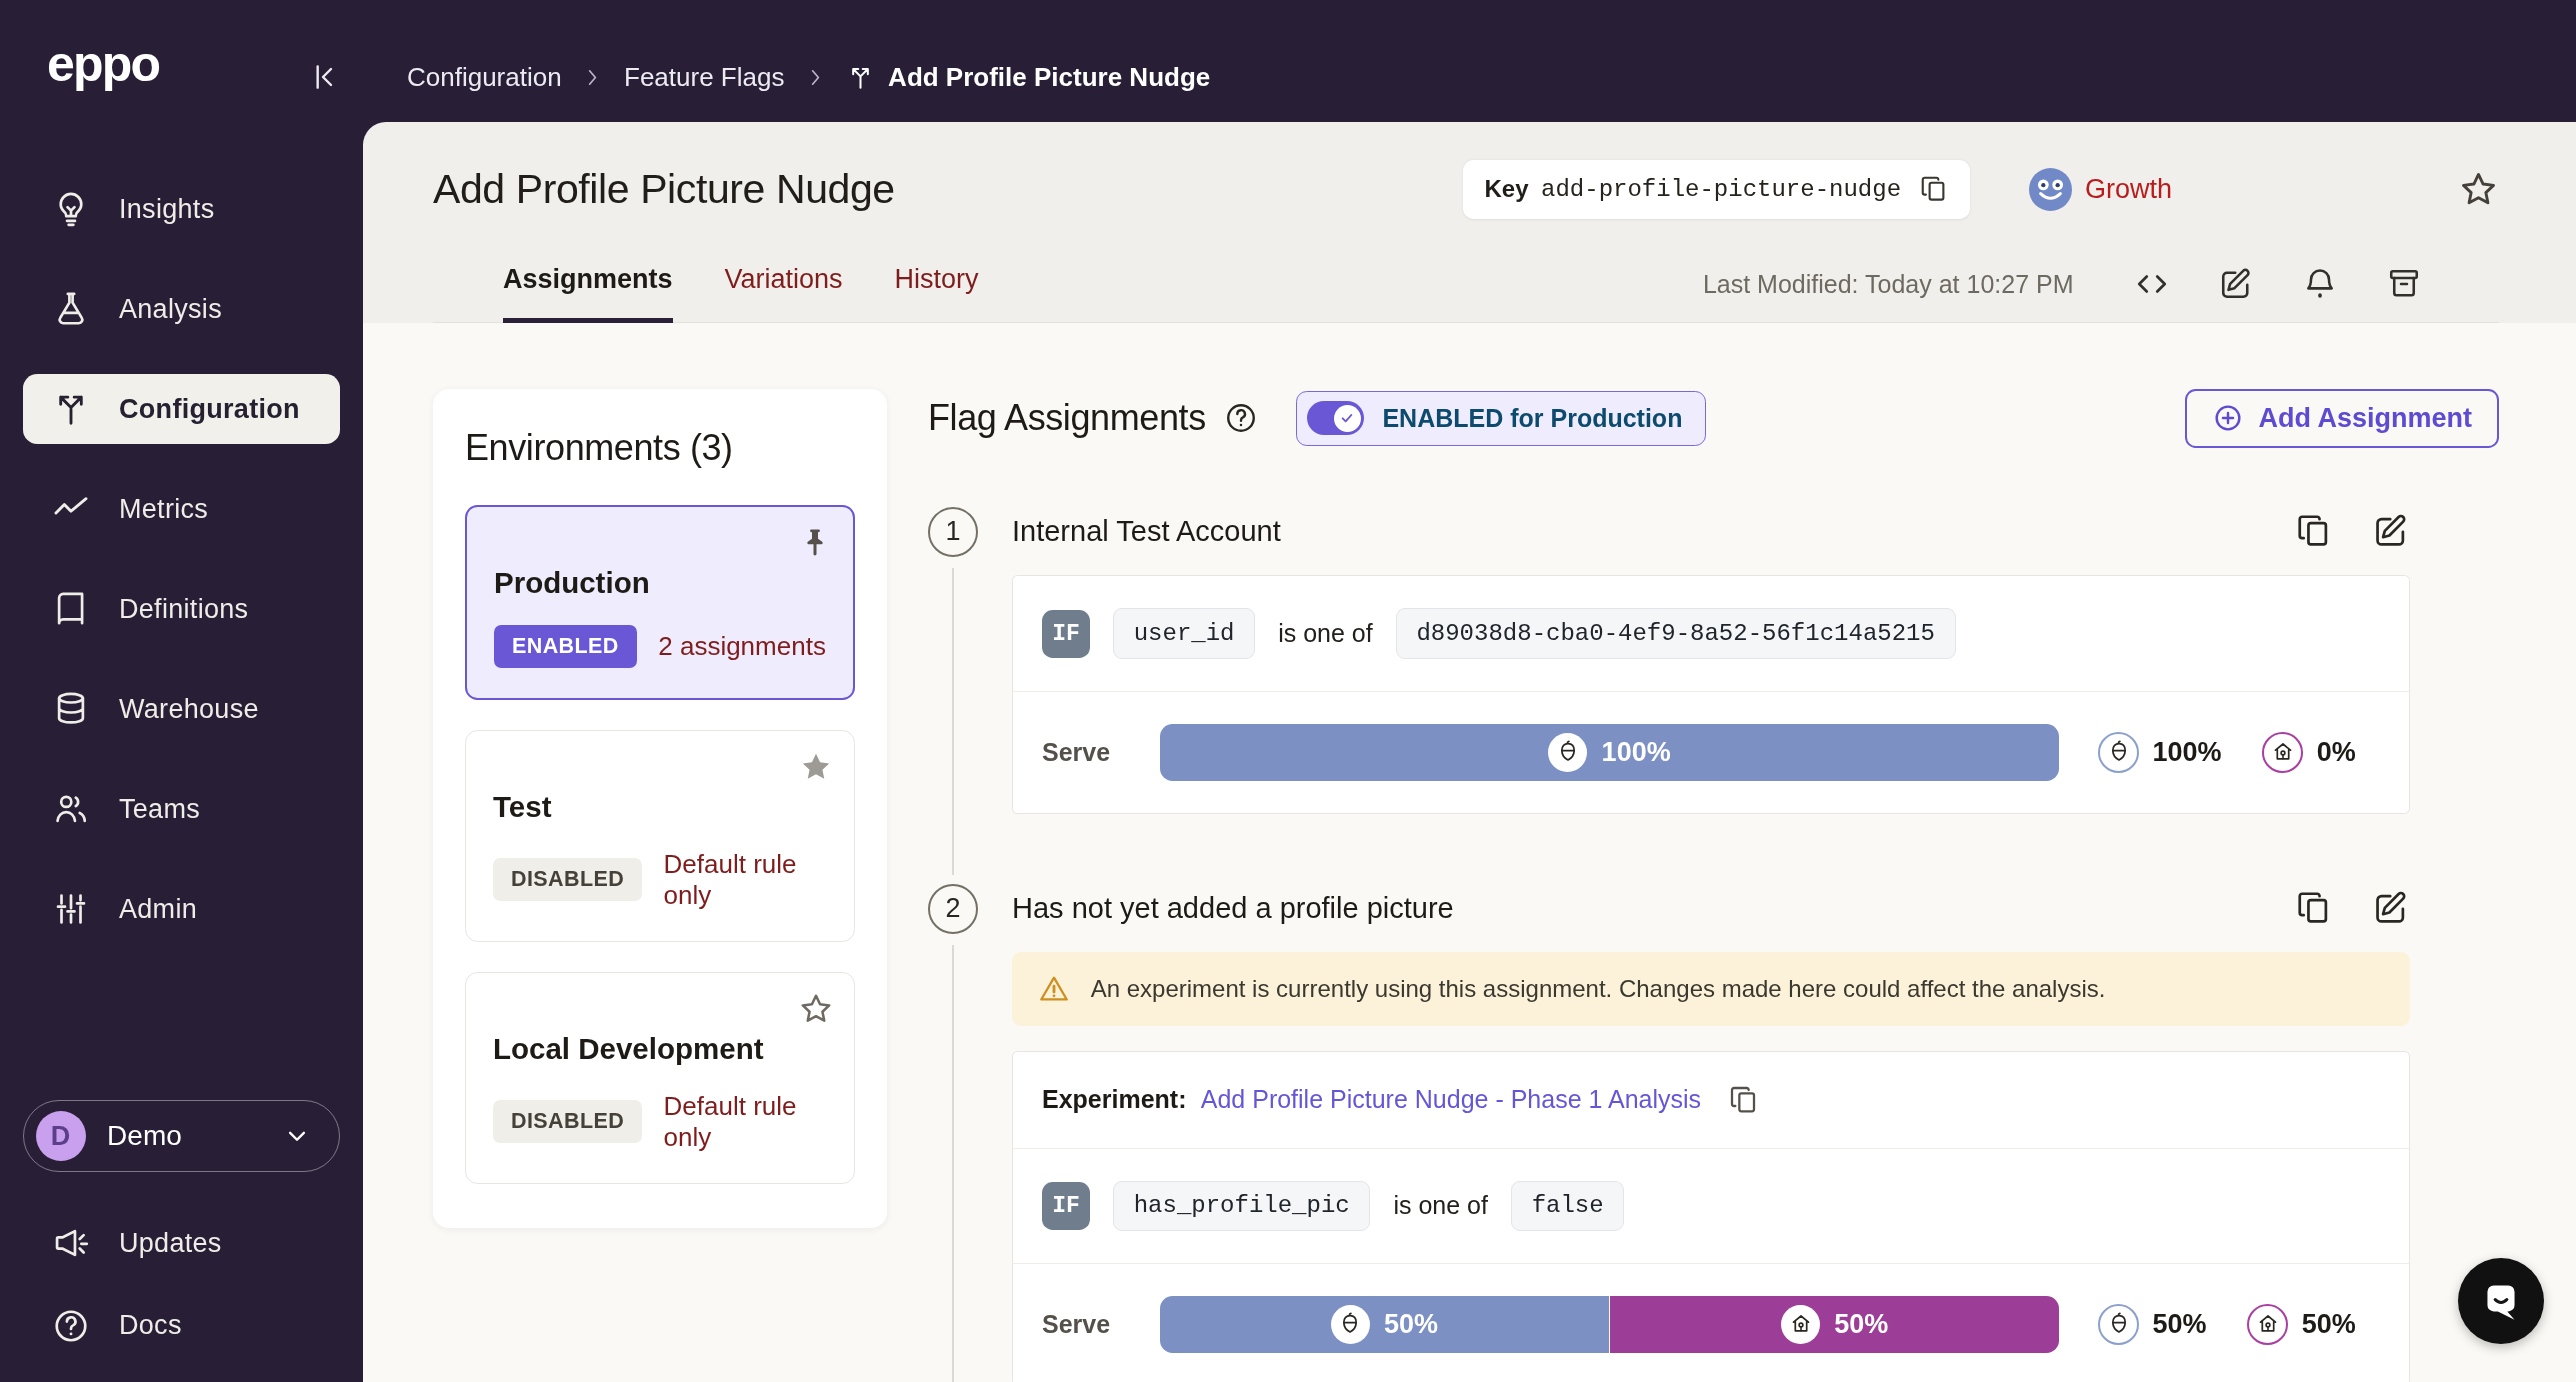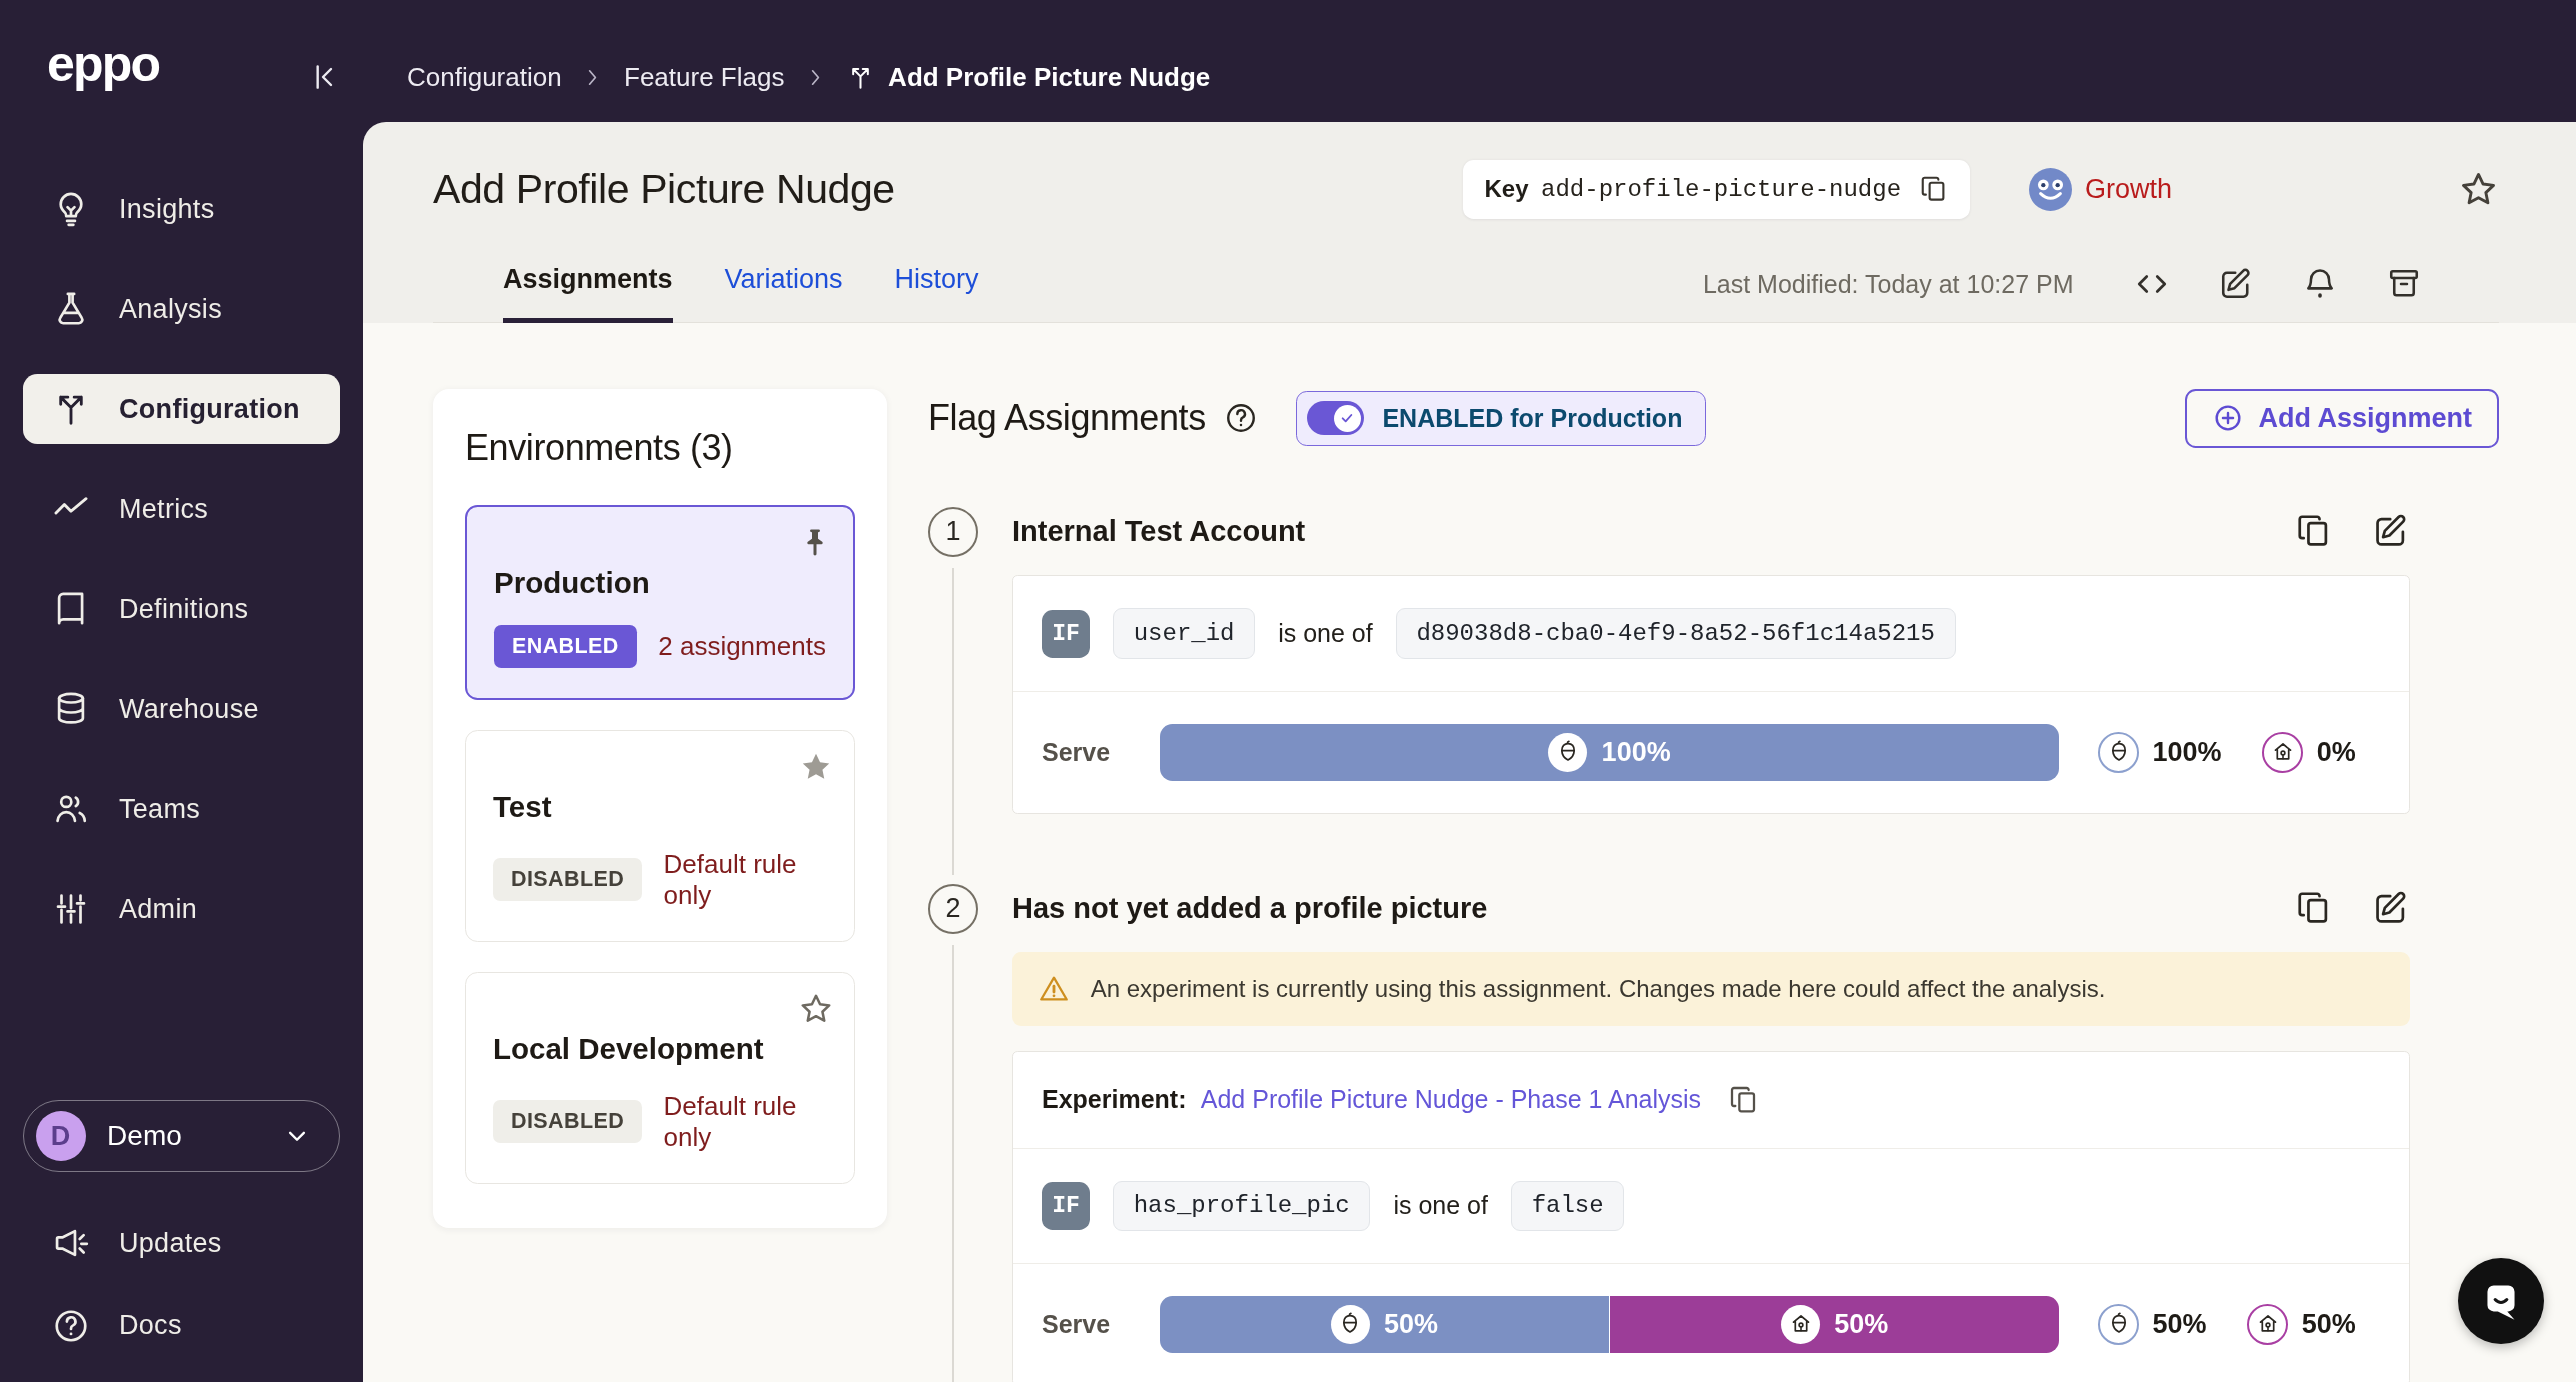--- a/index.html
+++ b/index.html
@@ -47,21 +47,21 @@
   .key-value { font-family:"Liberation Mono", monospace; font-size:24px; color:#26221C; }
   .key-pill .ic { width:30px; height:30px; color:#3A362F; margin-left:5.4px; cursor:pointer; }
   .team-badge { display:flex; align-items:center; gap:12.5px; margin-left:59px; cursor:pointer; }
   .team-badge .ic { width:43px; height:43px; }
   .team-name { font-size:27px; color:#b91c1c; }
   .fav-star { width:41px; height:41px; color:#45413A; margin-left:286px; cursor:pointer; }
 
   
   .tab-row { display:flex; align-items:flex-end; margin-top:45px; padding:0 77px 0 70px; border-bottom:1.8px solid #E3E1DB; }
   .tabs { display:flex; gap:52px; }
-  .tab { font-size:27px; color:#1d4ed8; padding-bottom:23px; cursor:pointer; }
+  .tab { font-size:27px; color:#7f1d1d; padding-bottom:23px; cursor:pointer; }
   .tab.active { color:#1E1A15; font-weight:700; border-bottom:6.3px solid #2A2138; margin-bottom:-1.8px; }
   .tab-meta { margin-left:auto; display:flex; align-items:center; gap:48px; padding-bottom:19.7px; }
   .last-modified { font-size:25px; color:#6E6A61; margin-right:12.5px; }
   .tab-meta .ic { width:36px; height:36px; color:#33302B; cursor:pointer; }
 
   
   .scroll { flex:1; background:#FAF9F5; padding:66px 77px 0 70px; display:flex; gap:41px; overflow:hidden; }
 
   
   .env-panel { width:454px; min-width:454px; background:#fff; border-radius:16px; padding:38px 32px 14.3px;
@@ -99,21 +99,21 @@
   .add-btn .ic { width:32px; height:32px; }
 
   
   .assignment { display:flex; }
   .rail { width:84px; min-width:84px; position:relative; }
   .num-circle { width:50px; height:50px; border-radius:50%; border:2.7px solid #757065; display:flex; align-items:center;
                 justify-content:center; font-size:27px; color:#2A2721; background:transparent; }
   .rail::after { content:""; position:absolute; left:24px; top:61px; bottom:9px; width:1.8px; background:#DBD9D3; }
   .a-body { flex:1; margin-right:89px; padding-bottom:70px; }
   .a-head { display:flex; align-items:center; margin:5.4px 0 25px; }
-  .a-title { font-size:29px; font-weight:700; color:#1E1A15; flex:1; }
+  .a-title { font-size:29px; font-weight:400; color:#1E1A15; flex:1; }
   .a-actions { display:flex; gap:39px; }
   .a-actions .ic { width:38px; height:38px; color:#2A2721; cursor:pointer; }
   .card { background:#fff; border:1.8px solid #E7E5E0; border-radius:5.4px; }
   .card-row { padding:32px 29px; }
   .card-row + .card-row { border-top:1.8px solid #EFEDE8; }
   .rule-row { display:flex; align-items:center; gap:23px; }
   .if-chip { width:48px; height:48px; border-radius:10.7px; background:#6F7D8D; color:#fff;
              font-family:"Liberation Mono", monospace; font-size:23px; font-weight:700;
              display:flex; align-items:center; justify-content:center; }
   .val-chip { font-family:"Liberation Mono", monospace; font-size:24px; color:#20242B; background:#F5F6F8;

